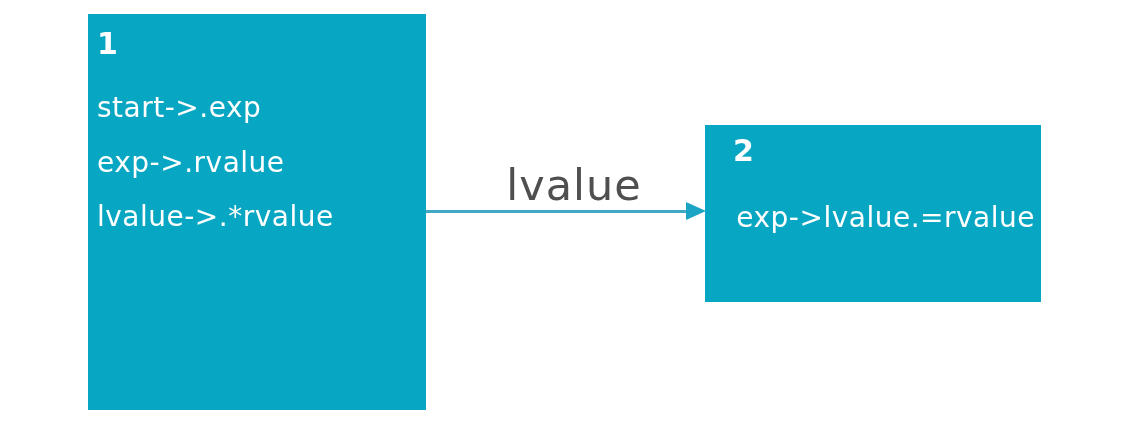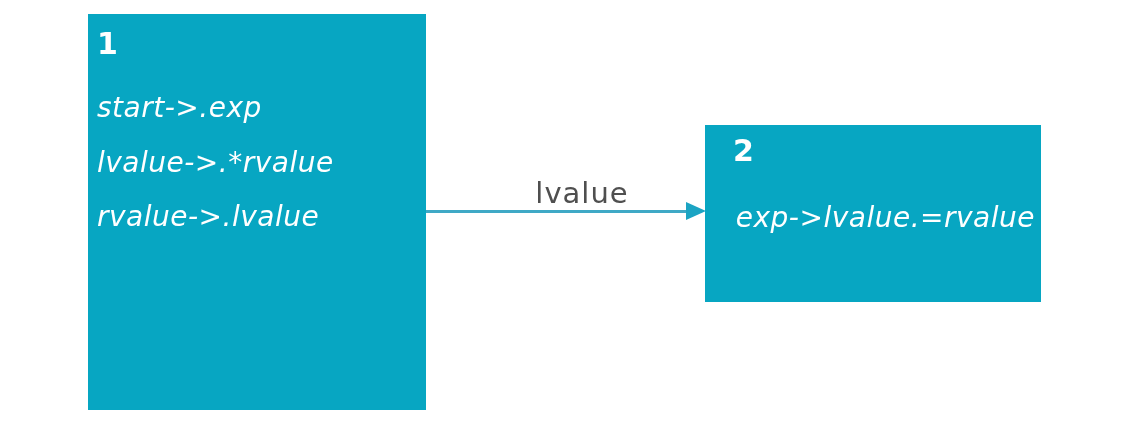--- a/index.html
+++ b/index.html
@@ -50,39 +50,38 @@
   }
   .state-2 .state-items {
     margin-top: 20px;
     text-align: right;
   }
   .state-item {
     font-size: 28px;
     line-height: 54.5px;
     white-space: nowrap;
     letter-spacing: 0.5px;
-    font-style: italic;
   }
   .state-2 .state-item {
     line-height: 53px;
   }
   .transition {
     position: absolute;
     left: 426px;
     top: 160px;
     width: 280px;
     height: 70px;
   }
   .transition-label {
     position: absolute;
-    left: 16px;
+    left: 8px;
     bottom: 20px;
     width: 100%;
     text-align: center;
-    font-size: 29px;
+    font-size: 43px;
     color: #4f4f4f;
     letter-spacing: 1px;
   }
   .arrow-line {
     position: absolute;
     left: 0;
     top: 50px;
     width: 262px;
     height: 3px;
     background: #3fa9c6;
@@ -100,22 +99,22 @@
 </style>
 </head>
 <body>
 
 <div class="canvas">
 
   <div class="state state-1">
     <div class="state-number">1</div>
     <div class="state-items">
       <div class="state-item">start-&gt;.exp</div>
+      <div class="state-item">exp-&gt;.rvalue</div>
       <div class="state-item">lvalue-&gt;.*rvalue</div>
-      <div class="state-item">rvalue-&gt;.lvalue</div>
     </div>
   </div>
 
   <div class="transition">
     <div class="transition-label">lvalue</div>
     <div class="arrow-line"></div>
     <div class="arrow-head"></div>
   </div>
 
   <div class="state state-2">

